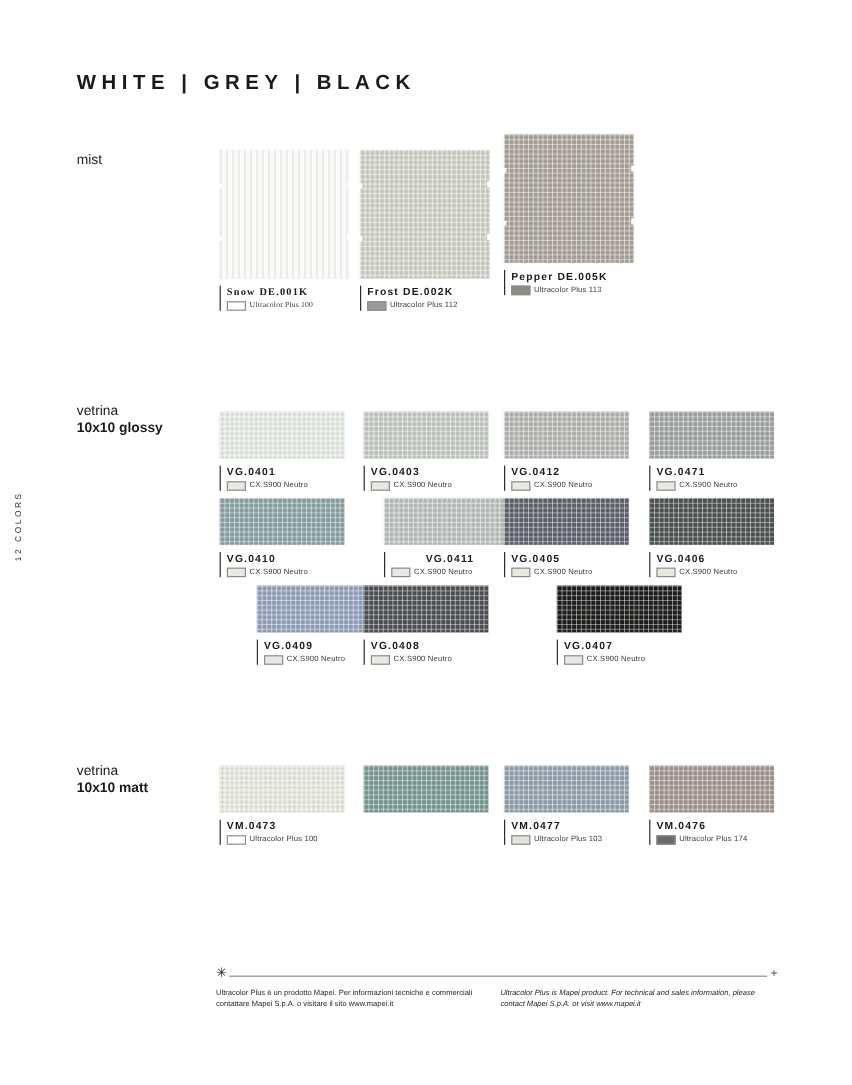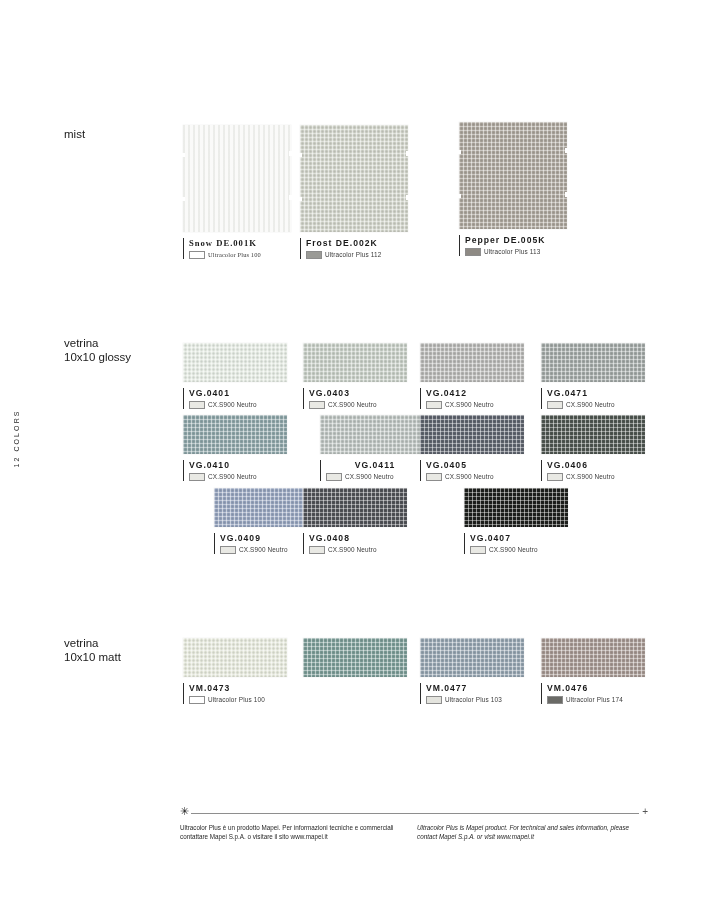--- a/index.html
+++ b/index.html
@@ -21,21 +21,21 @@
   .page-marker{
     position:absolute;left:-24px;top:435px;width:80px;
     transform:rotate(-90deg);transform-origin:center center;
     font-size:7px;letter-spacing:2.1px;color:#2a2a2a;
     text-align:center;white-space:nowrap;
   }
 
   
   .sec-label{position:absolute;left:64px;font-size:11.5px;line-height:14px;color:#1b1b1b;}
   .sec-label .l1{font-weight:normal;}
-  .sec-label .l2{font-weight:normal;text-align:right;}
+  .sec-label .l2{font-weight:bold;text-align:right;}
 
   
   .swatch{position:absolute;}
   .tile{
     position:relative;
     background-repeat:repeat;
     box-shadow:0 0 0 0.5px rgba(0,0,0,0.045);
   }
   
   .tile.mosaic{
@@ -72,20 +72,21 @@
   .f-plus{position:absolute;right:0;top:1px;font-size:10px;line-height:10px;color:#555;}
   .f-cols{display:flex;margin-top:8px;}
   .f-col{width:50%;font-size:6.3px;line-height:8.6px;color:#262626;}
   .f-col.en{font-style:italic;padding-left:6px;}
 </style>
 </head>
 <body>
 
 <div class="page">
 
+  <div class="page-title">WHITE | GREY | BLACK</div>
 
   <div class="page-marker">12 COLORS</div>
 
   <div class="sec-label" style="top:127px">
     <div class="l1">mist</div>
   </div>
 
   <div class="sec-label" style="top:336px">
     <div class="l1">vetrina</div>
     <div class="l2">10x10 glossy</div>
@@ -120,21 +121,21 @@
           <span class="notch r" style="top: 70px;"></span>
         </div>
         <div class="caption">
           <div class="code">Frost DE.002K</div>
           <div class="grout-row">
             <span class="chip" style="background: rgb(154, 154, 150);"></span>
             <span class="grout-name">Ultracolor Plus 112</span>
           </div>
         </div>
       </div>
-      <div class="swatch" style="left: 420px; top: 122px; width: 108px; margin-left: 39px;">
+      <div class="swatch" style="left: 420px; top: 112px; width: 108px;">
         <div class="tile mosaic" style="width: 108px; height: 107px; background-color: rgb(169, 163, 154);">
           <span class="notch l" style="top: 28px;"></span>
           <span class="notch l" style="top: 72px;"></span>
           <span class="notch r" style="top: 26px;"></span>
           <span class="notch r" style="top: 70px;"></span>
         </div>
         <div class="caption">
           <div class="code">Pepper DE.005K</div>
           <div class="grout-row">
             <span class="chip" style="background: rgb(142, 138, 132);"></span>

